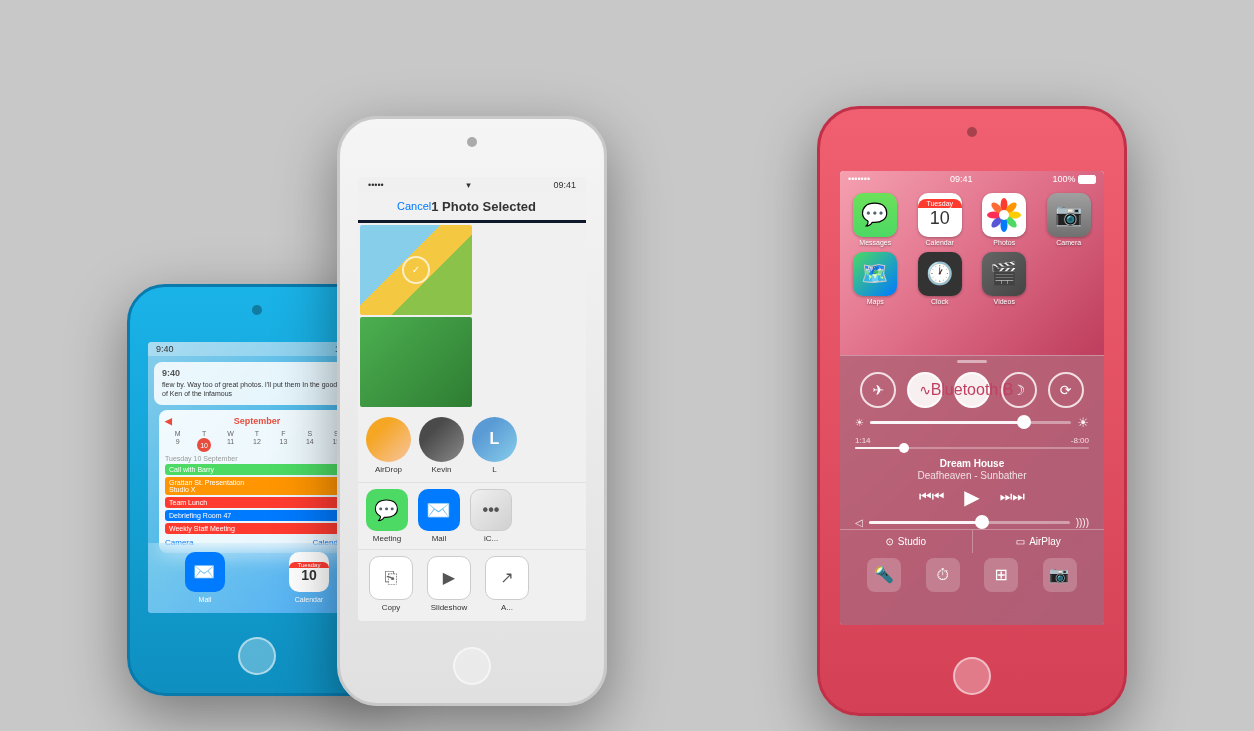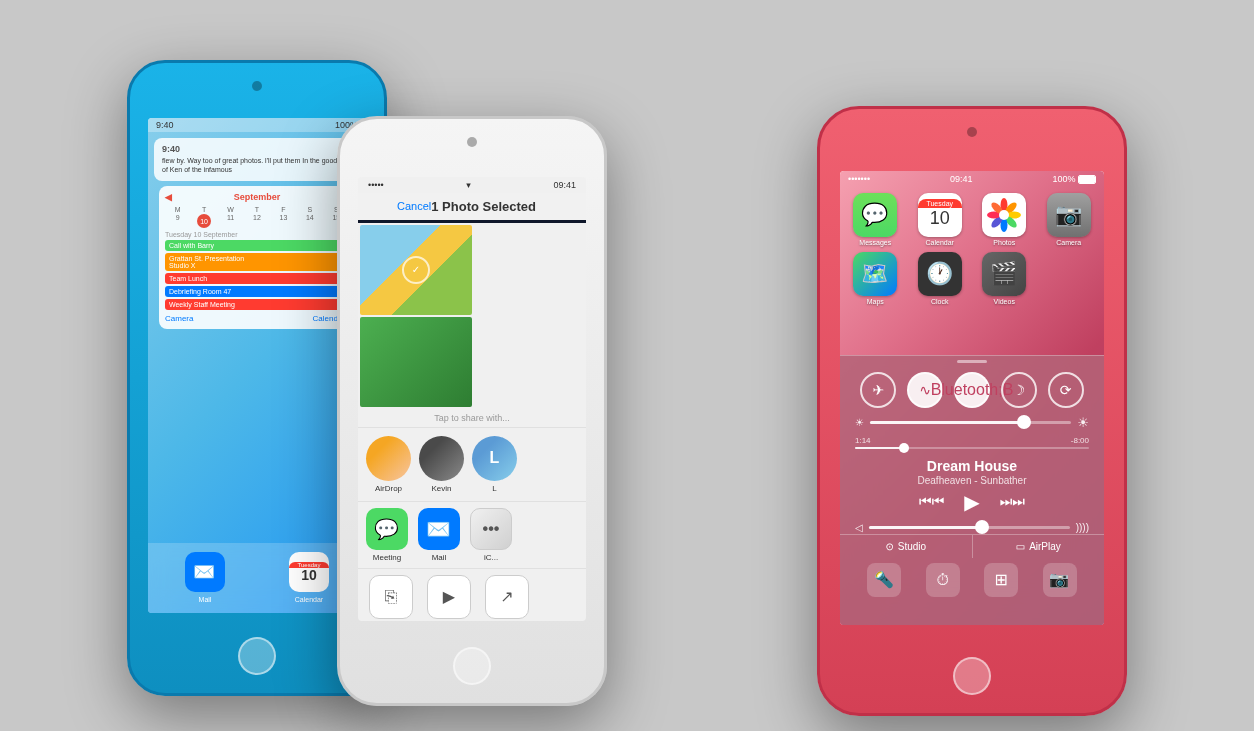--- a/index.html
+++ b/index.html
@@ -27,21 +27,21 @@
     
     .phone {
       position: absolute;
       border-radius: 40px;
       box-shadow: 0 20px 60px rgba(0,0,0,0.4);
     }
 
     
     .phone-left {
       width: 260px;
-      height: 636px;
+      height: 412px;
       background: linear-gradient(180deg, #1ab3e8 0%, #0e8fc0 100%);
       border: 3px solid #0a7aad;
       left: 50px;
       bottom: 20px;
       border-radius: 38px;
       z-index: 1;
     }
     .phone-left .screen {
       position: absolute;
       top: 55px;
@@ -533,21 +533,21 @@
       width: 10px;
       height: 10px;
       border-radius: 50%;
       background: white;
       position: absolute;
       top: -4px;
       left: 19%;
     }
     .cc-music-title {
       text-align: center;
-      font-size: 14px;
+      font-size: 10px;
       font-weight: 600;
       color: white;
       line-height: 1.3;
       margin-top: 8px;
     }
     .cc-music-artist {
       text-align: center;
       font-size: 10px;
       color: rgba(255,255,255,0.8);
     }
@@ -706,21 +706,20 @@
           <div class="photo-thumb photo-thumb-bike">
             <div style="position:absolute; inset:0; display:flex; align-items:center; justify-content:center;">
               <div style="width:28px; height:28px; border-radius:50%; border:2px solid rgba(255,255,255,0.7); display:flex; align-items:center; justify-content:center;">
                 <span style="color:white; font-size:10px;">✓</span>
               </div>
             </div>
           </div>
           <div class="photo-thumb photo-thumb-green"></div>
         </div>
 
-        <div class="share-prompt">Tap to share with...</div>
 
         <div class="contacts-row">
           <div class="contact-item">
             <div class="contact-avatar avatar-lauren"></div>
             <div class="contact-name">AirDrop</div>
           </div>
           <div class="contact-item">
             <div class="contact-avatar avatar-kevin"></div>
             <div class="contact-name">Kevin</div>
           </div>

